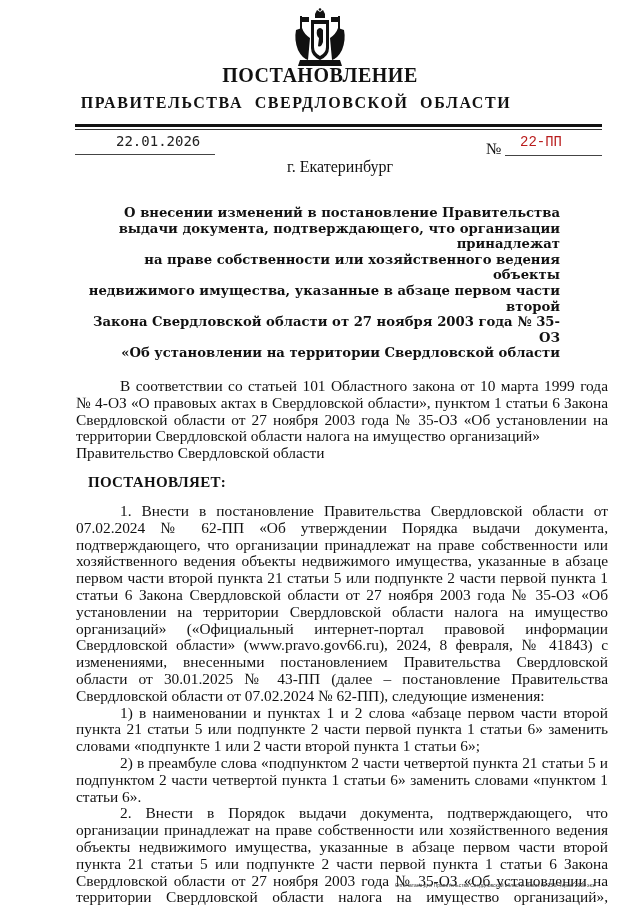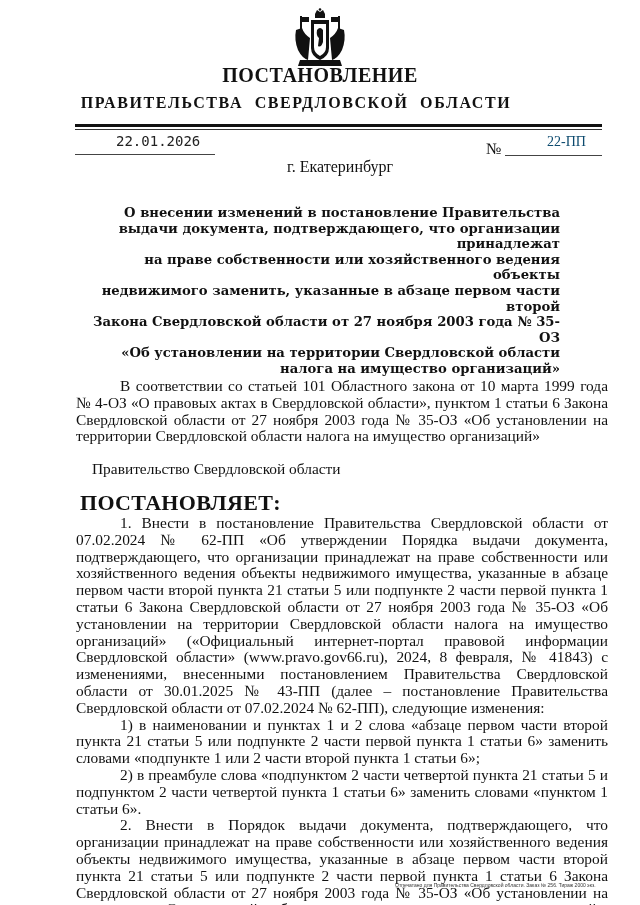--- a/index.html
+++ b/index.html
@@ -5,28 +5,28 @@
   html, body { margin: 0; padding: 0; background: #ffffff; }
   body { width: 640px; height: 905px; position: relative; overflow: hidden; color: #111; font-family: "Liberation Serif", "DejaVu Serif", serif; }
   .emblem { position: absolute; left: 290px; top: 8px; width: 60px; height: 60px; }
   .title { position: absolute; left: 0; width: 640px; text-align: center; top: 64px; font-size: 20px; font-weight: bold; letter-spacing: 0.5px; }
   .subtitle { position: absolute; left: 0; width: 592px; text-align: center; top: 94px; font-size: 16px; font-weight: bold; letter-spacing: 1.6px; word-spacing: 6px; }
   .rule-thick { position: absolute; left: 75px; width: 527px; top: 124px; height: 3px; background: #111; }
   .rule-thin { position: absolute; left: 75px; width: 527px; top: 129px; height: 1px; background: #333; }
   .date { position: absolute; left: 116px; top: 133px; font-family: "DejaVu Sans Mono", "Liberation Mono", monospace; font-size: 14px; color: #222; }
   .date-line { position: absolute; left: 75px; width: 140px; top: 154px; height: 1px; background: #444; }
   .num-sign { position: absolute; left: 486px; top: 140px; font-size: 16px; }
-  .num-val { position: absolute; left: 520px; top: 134px; font-family: Liberation Serif, serif; font-size: 14px; color: #0c4a6e; margin-left: 27px; }
+  .num-val { position: absolute; left: 520px; top: 134px; font-family: Liberation Mono, monospace; font-size: 14px; color: #b91c1c; }
   .num-line { position: absolute; left: 505px; width: 97px; top: 155px; height: 1px; background: #444; }
   .city { position: absolute; left: 0; width: 680px; text-align: center; top: 158px; font-size: 16px; }
   .heading { position: absolute; left: 80px; width: 480px; top: 205px; text-align: right; font-family: "DejaVu Serif", "Liberation Serif", serif; font-weight: bold; font-size: 13.2px; line-height: 15.6px; }
   .body { position: absolute; left: 76px; width: 532px; font-size: 15.4px; line-height: 16.8px; text-align: justify; }
   .p { margin: 0; text-indent: 44px; }
-  .p-noindent { margin: 16px; text-indent: 0; }
-  .decree { margin: 4px; font-weight: bold; font-size: 22px; letter-spacing: 0.3px; line-height: 17px; }
+  .p-noindent { margin: 0; text-indent: 0; }
+  .decree { margin: 12px; font-weight: bold; font-size: 15px; letter-spacing: 0.3px; line-height: 17px; }
   .footer { position: absolute; left: 395px; top: 882px; font-family: "Liberation Sans", "DejaVu Sans", sans-serif; font-size: 5px; color: #333; white-space: nowrap; }
 </style>
 </head>
 <body>
 
 <svg class="emblem" viewBox="0 0 60 60">
 
   <path d="M25 6 L27 2 L30 4 L33 2 L35 6 L35 10 L25 10 Z" fill="#111"></path>
   <circle cx="30" cy="1.5" r="1.3" fill="#111"></circle>
 
@@ -55,24 +55,23 @@
 <div class="date-line"></div>
 <div class="num-sign">№</div>
 <div class="num-val">22-ПП</div>
 <div class="num-line"></div>
 <div class="city">г. Екатеринбург</div>
 
 <div class="heading">
   <div>О внесении изменений в постановление Правительства</div>
   <div>выдачи документа, подтверждающего, что организации принадлежат</div>
   <div>на праве собственности или хозяйственного ведения объекты</div>
-  <div>недвижимого заменить, указанные в абзаце первом части второй</div>
+  <div>недвижимого имущества, указанные в абзаце первом части второй</div>
   <div>Закона Свердловской области от 27 ноября 2003 года № 35-ОЗ</div>
   <div>«Об установлении на территории Свердловской области</div>
-  <div>налога на имущество организаций»</div>
 </div>
 
 <div class="body" style="top: 378px;">
   <p class="p">В соответствии со статьей 101 Областного закона от 10 марта 1999 года № 4-ОЗ «О правовых актах в Свердловской области», пунктом 1 статьи 6 Закона Свердловской области от 27 ноября 2003 года № 35-ОЗ «Об установлении на территории Свердловской области налога на имущество организаций»</p>
   <p class="p-noindent">Правительство Свердловской области</p>
   <p class="decree">ПОСТАНОВЛЯЕТ:</p>
   <p class="p">1. Внести в постановление Правительства Свердловской области от 07.02.2024 № 62-ПП «Об утверждении Порядка выдачи документа, подтверждающего, что организации принадлежат на праве собственности или хозяйственного ведения объекты недвижимого имущества, указанные в абзаце первом части второй пункта 21 статьи 5 или подпункте 2 части первой пункта 1 статьи 6 Закона Свердловской области от 27 ноября 2003 года № 35-ОЗ «Об установлении на территории Свердловской области налога на имущество организаций» («Официальный интернет-портал правовой информации Свердловской области» (www.pravo.gov66.ru), 2024, 8 февраля, № 41843) с изменениями, внесенными постановлением Правительства Свердловской области от 30.01.2025 № 43-ПП (далее – постановление Правительства Свердловской области от 07.02.2024 № 62-ПП), следующие изменения:</p>
   <p class="p">1) в наименовании и пунктах 1 и 2 слова «абзаце первом части второй пункта 21 статьи 5 или подпункте 2 части первой пункта 1 статьи 6» заменить словами «подпункте 1 или 2 части второй пункта 1 статьи 6»;</p>
   <p class="p">2) в преамбуле слова «подпунктом 2 части четвертой пункта 21 статьи 5 и подпунктом 2 части четвертой пункта 1 статьи 6» заменить словами «пунктом 1 статьи 6».</p>
   <p class="p">2. Внести в Порядок выдачи документа, подтверждающего, что организации принадлежат на праве собственности или хозяйственного ведения объекты недвижимого имущества, указанные в абзаце первом части второй пункта 21 статьи 5 или подпункте 2 части первой пункта 1 статьи 6 Закона Свердловской области от 27 ноября 2003 года № 35-ОЗ «Об установлении на территории Свердловской области налога на имущество организаций», утвержденный</p>

